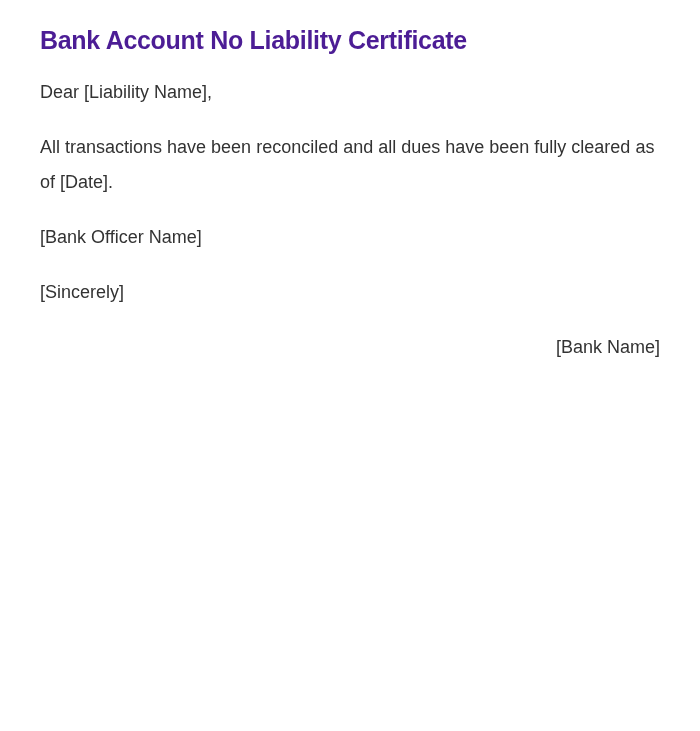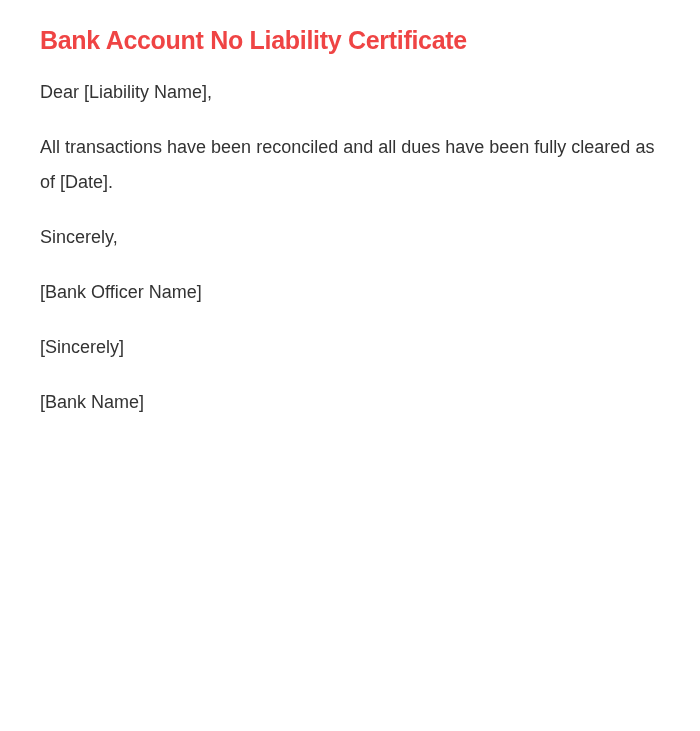--- a/index.html
+++ b/index.html
@@ -18,48 +18,48 @@
     width: 700px;
     height: 731px;
     padding: 24px 40px 20px 40px;
     background: #ffffff;
   }
   h1.doc-title {
     font-size: 25px;
     line-height: 32px;
     font-weight: 700;
     letter-spacing: -0.3px;
-    color: #ef4444;
+    color: #4c1d95;
     margin: 0 0 19px 0;
   }
   p.doc-line {
     font-size: 18px;
     line-height: 35px;
     font-weight: 400;
     color: #333333;
     margin: 0 0 20px 0;
     max-width: 620px;
   }
   p.doc-line:last-child {
     margin-bottom: 10px;
+    text-align: right;
   }
 </style>
 </head>
 <body>
 
 <div class="page">
   <h1 class="doc-title">Bank Account No Liability Certificate</h1>
 
 
   <p class="doc-line">Dear [Liability Name],</p>
 
 
   <p class="doc-line">All transactions have been reconciled and all dues have been fully cleared as of [Date].</p>
 
 
-  <p class="doc-line">Sincerely,</p>
 
   <p class="doc-line">[Bank Officer Name]</p>
 
   <p class="doc-line">[Sincerely]</p>
 
   <p class="doc-line">[Bank Name]</p>
 </div>
 
 </body></html>

